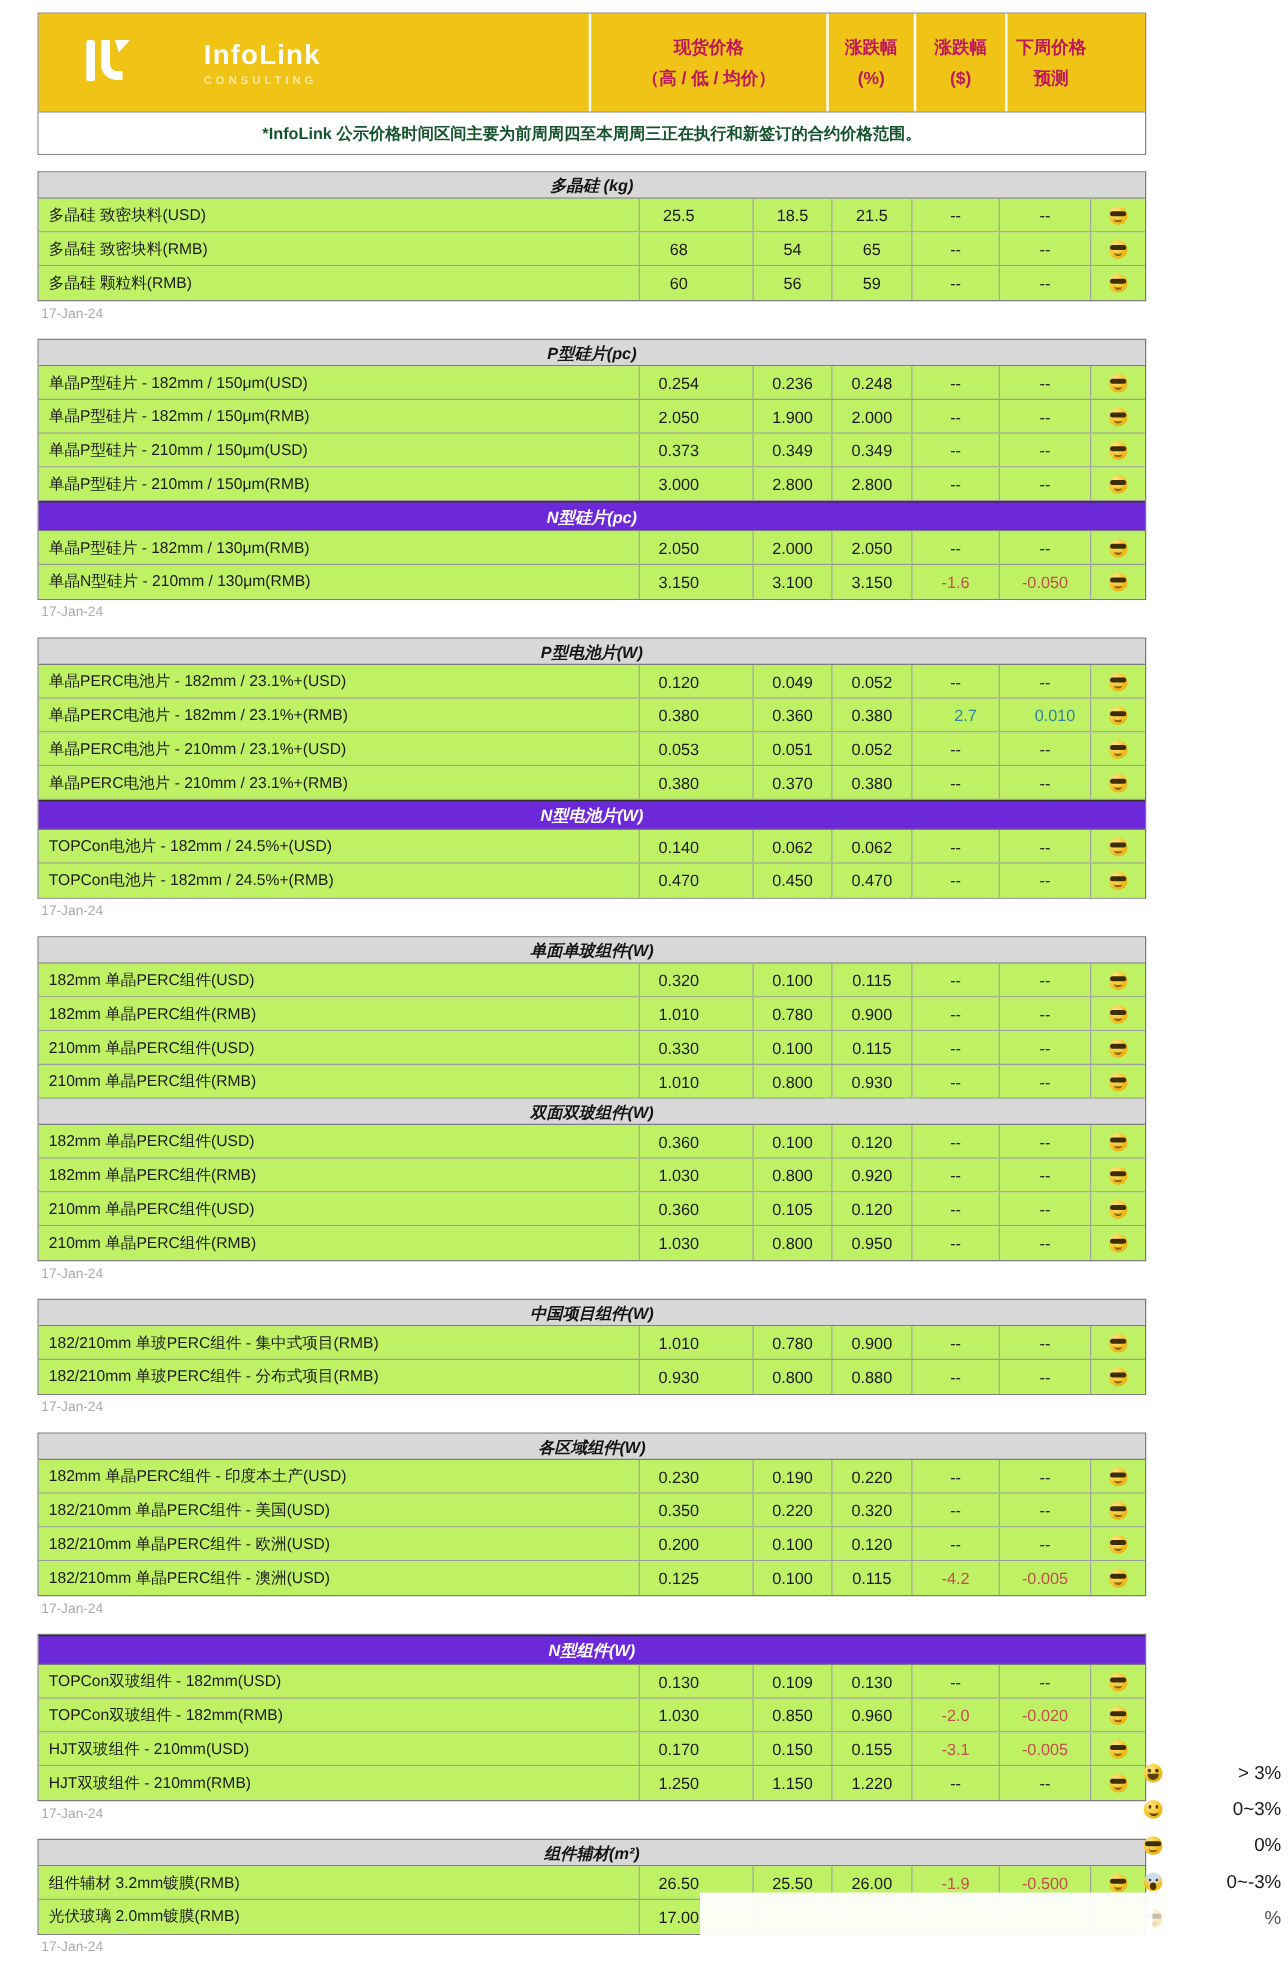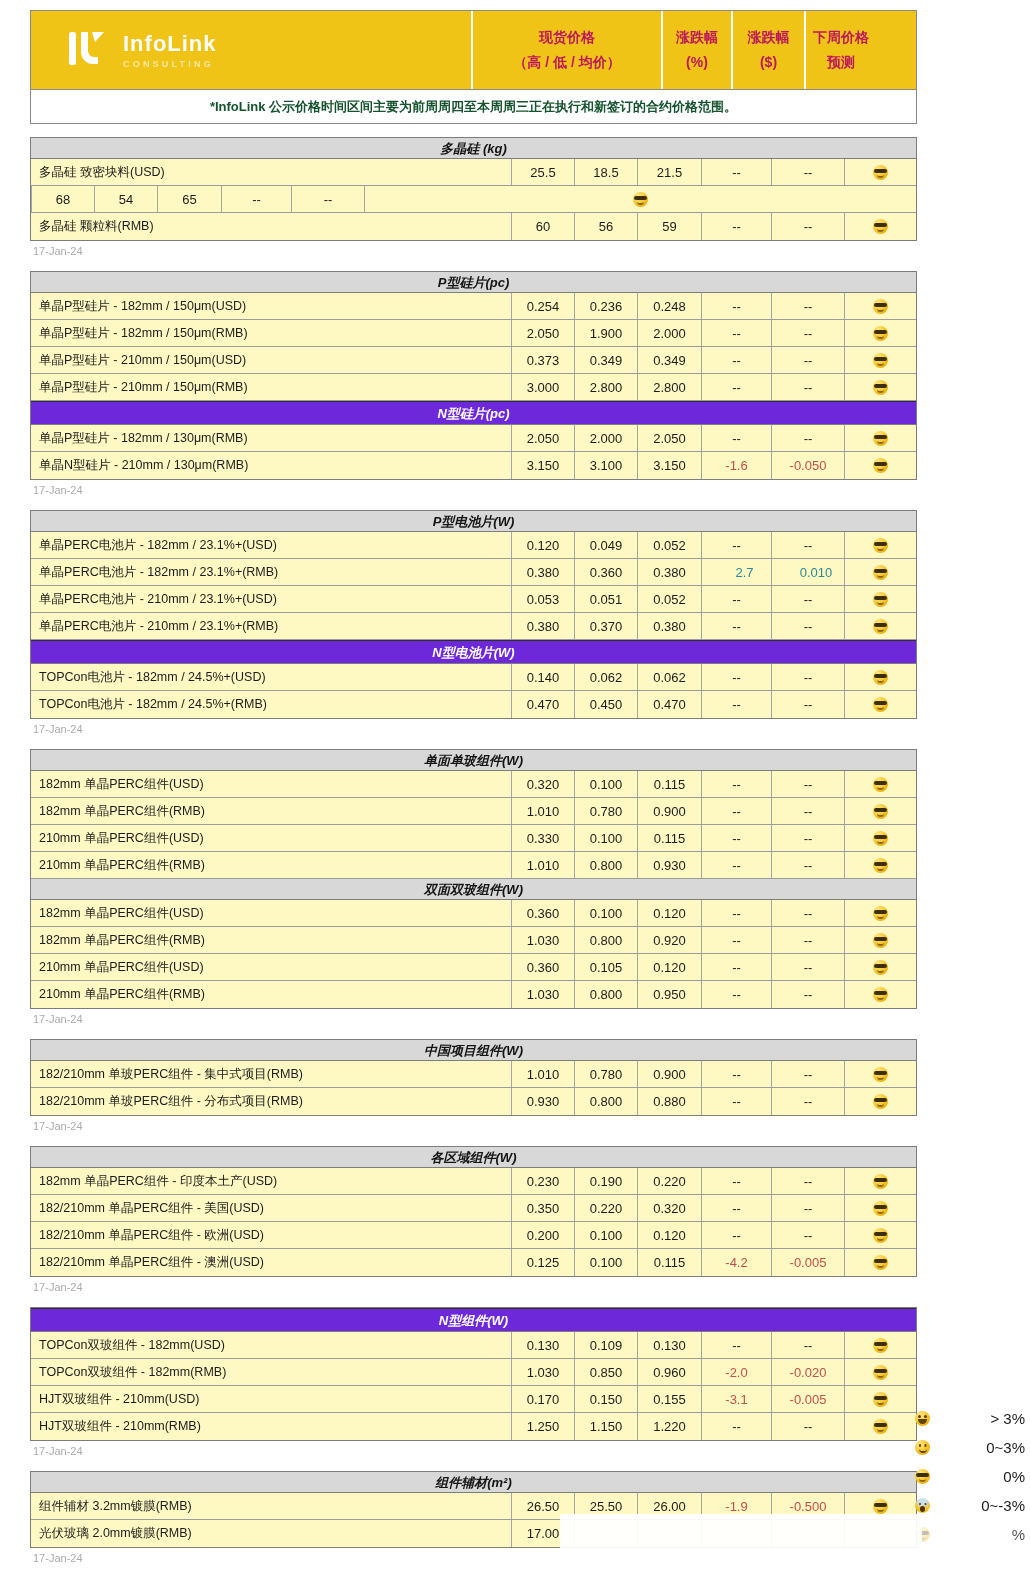--- a/index.html
+++ b/index.html
@@ -7,43 +7,43 @@
     width: 1030px; height: 1580px; position: relative;
     background: #fff; overflow: hidden;
     font-family: "Liberation Sans", "DejaVu Sans", sans-serif;
     color: #1c1c1c;
   }
   .wrap { position: absolute; left: 30px; top: 10px; width: 887px; }
 
   
   .top-table { border: 1px solid #8a8a8a; }
   .yellow-header { background: #F0C317; height: 78px; display: flex; }
-  .yh-logo { width: 440px; display: flex; align-items: center; padding-left: 34px; }
+  .yh-logo { width: 440px; display: flex; align-items: center; padding-left: 34px; gap: 40px; }
   .logo-mark { margin-right: 12px; }
   .logo-text-box { display: flex; flex-direction: column; }
   .logo-name { color: #fff; font-size: 22px; font-weight: bold; letter-spacing: 1px; }
   .logo-sub { color: rgba(255,255,255,.6); font-size: 9px; font-weight: bold; letter-spacing: 3.2px; margin-top: 2px; }
   .yh-col { display: flex; flex-direction: column; justify-content: center; align-items: center;
     font-weight: bold; color: #be185d; font-size: 14px; border-left: 2px solid #fff; line-height: 1.2; }
   .yh-col span + span { margin-top: 8px; }
   .yh-price { width: 190px; } .yh-pct { width: 70px; } .yh-usd { width: 73px; } .yh-fore { width: 72px; }
   .note-row { border-top: 1px solid #8a8a8a; height: 34px; display: flex; align-items: center;
     justify-content: center; font-weight: bold; font-size: 13px; color: #14532d; background: #fff; }
 
   
   .block { border: 1px solid #7d7d7d; margin-top: 13px; background: #fff; }
   .sec-header { background: #d8d8d8; color: #141414; font-weight: bold; font-size: 13px;
     text-align: center; height: 21px; line-height: 21px; border-bottom: 1px solid #7d7d7d; font-style: italic; }
   .sec-header.dark { background: #6d28d9; color: #fff; height: 24px; line-height: 24px; border-top: 1px solid #2d2d2d; }
-  .row { display: flex; height: 27px; border-bottom: 1px solid #9c9c9c; background: #fef9c3; }
+  .row { display: flex; height: 27px; border-bottom: 1px solid #9c9c9c; background: #bef264; }
   .block .row:last-child { border-bottom: none; }
   .cell { border-left: 1px solid #a6a6a6; display: flex; align-items: center; justify-content: center;
     font-size: 13px; color: #1c1c1c; }
   .cell.label { width: 480px; border-left: none; justify-content: flex-start; padding-left: 8px; font-size: 12.5px; }
-  .cell.high { width: 63px; } .cell.low { width: 63px; } .cell.avg { width: 64px; }
+  .cell.high { width: 63px; } .cell.low { width: 63px; margin-left: 28px; } .cell.avg { width: 64px; }
   .cell.pct { width: 70px; } .cell.usd { width: 73px; } .cell.fore { flex: 1; }
   .neg { color: #C0504D; } .pos { color: #31859B; padding-left: 16px; }
   .date { color: #ababab; font-size: 11px; margin: 4px 0 0 3px; height: 13px; }
 
   
   .emo { display: inline-block; width: 15px; height: 15px; border-radius: 50%; position: relative;
     background: radial-gradient(circle at 35% 30%, #ffe27a 10%, #f6c01f 55%, #dd9d07);
     flex: none; }
   .emo::before, .emo::after { content: ""; position: absolute; }
   .emo.cool::before { top: 4px; left: 1px; width: 13px; height: 4px; background: #3d2f05; border-radius: 2px; }
@@ -119,20 +119,21 @@
           <div class="cell high">25.5</div>
           <div class="cell low">18.5</div>
           <div class="cell avg">21.5</div>
           <div class="cell pct">--</div>
           <div class="cell usd">--</div>
           <div class="cell fore">
             <span class="emo cool"></span>
           </div>
         </div>
         <div class="row">
+          <div class="cell label">多晶硅 致密块料(RMB)</div>
           <div class="cell high">68</div>
           <div class="cell low">54</div>
           <div class="cell avg">65</div>
           <div class="cell pct">--</div>
           <div class="cell usd">--</div>
           <div class="cell fore">
             <span class="emo cool"></span>
           </div>
         </div>
         <div class="row">

